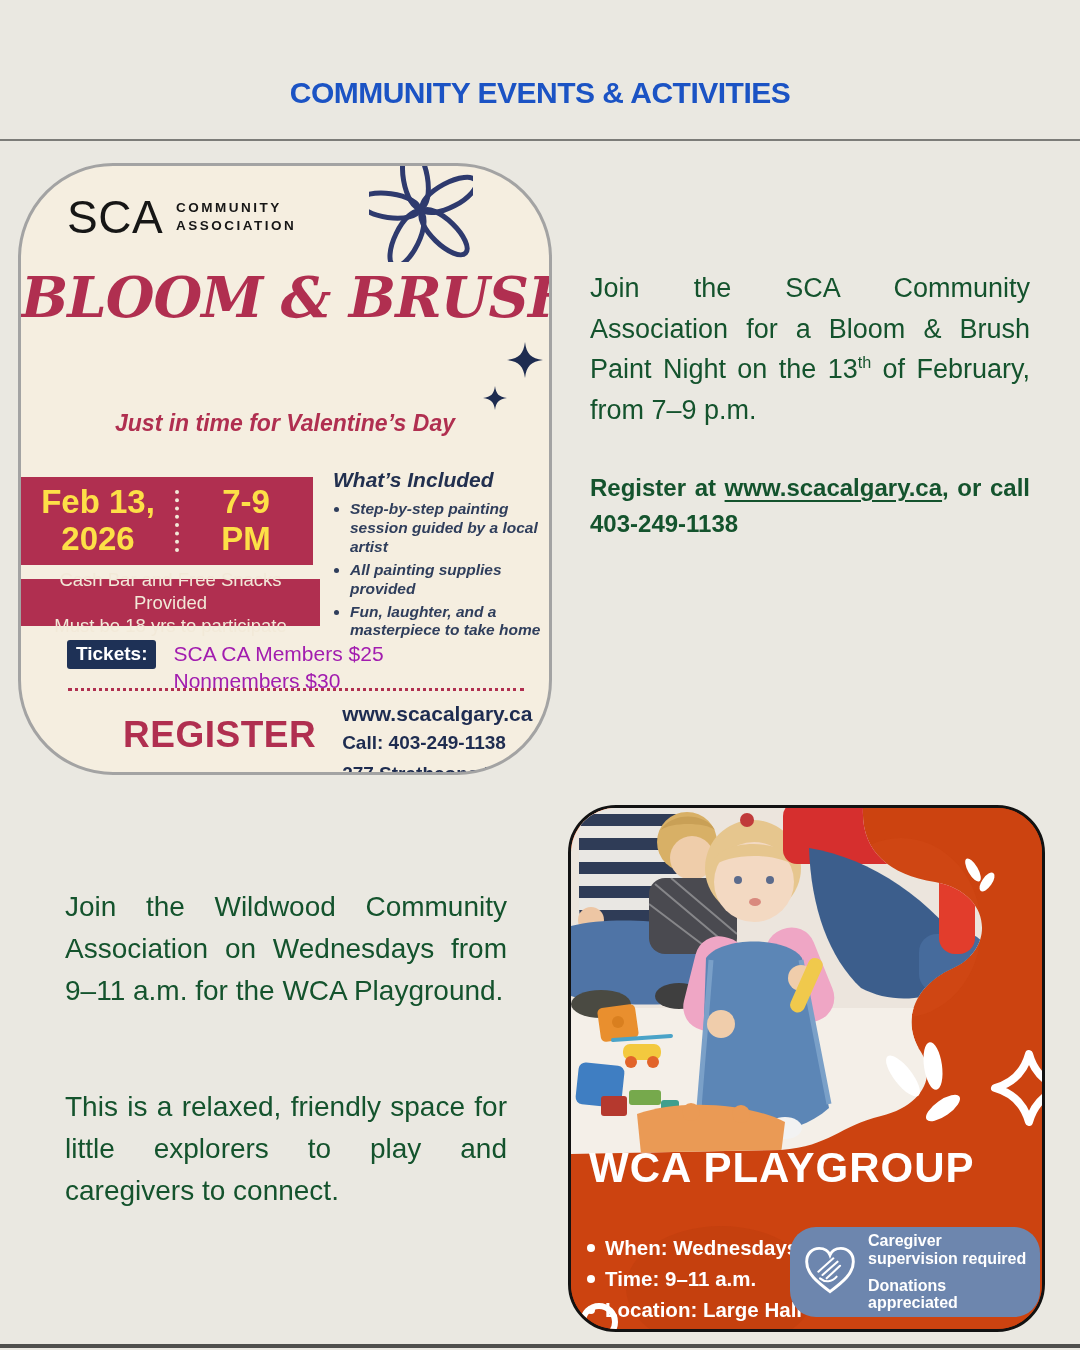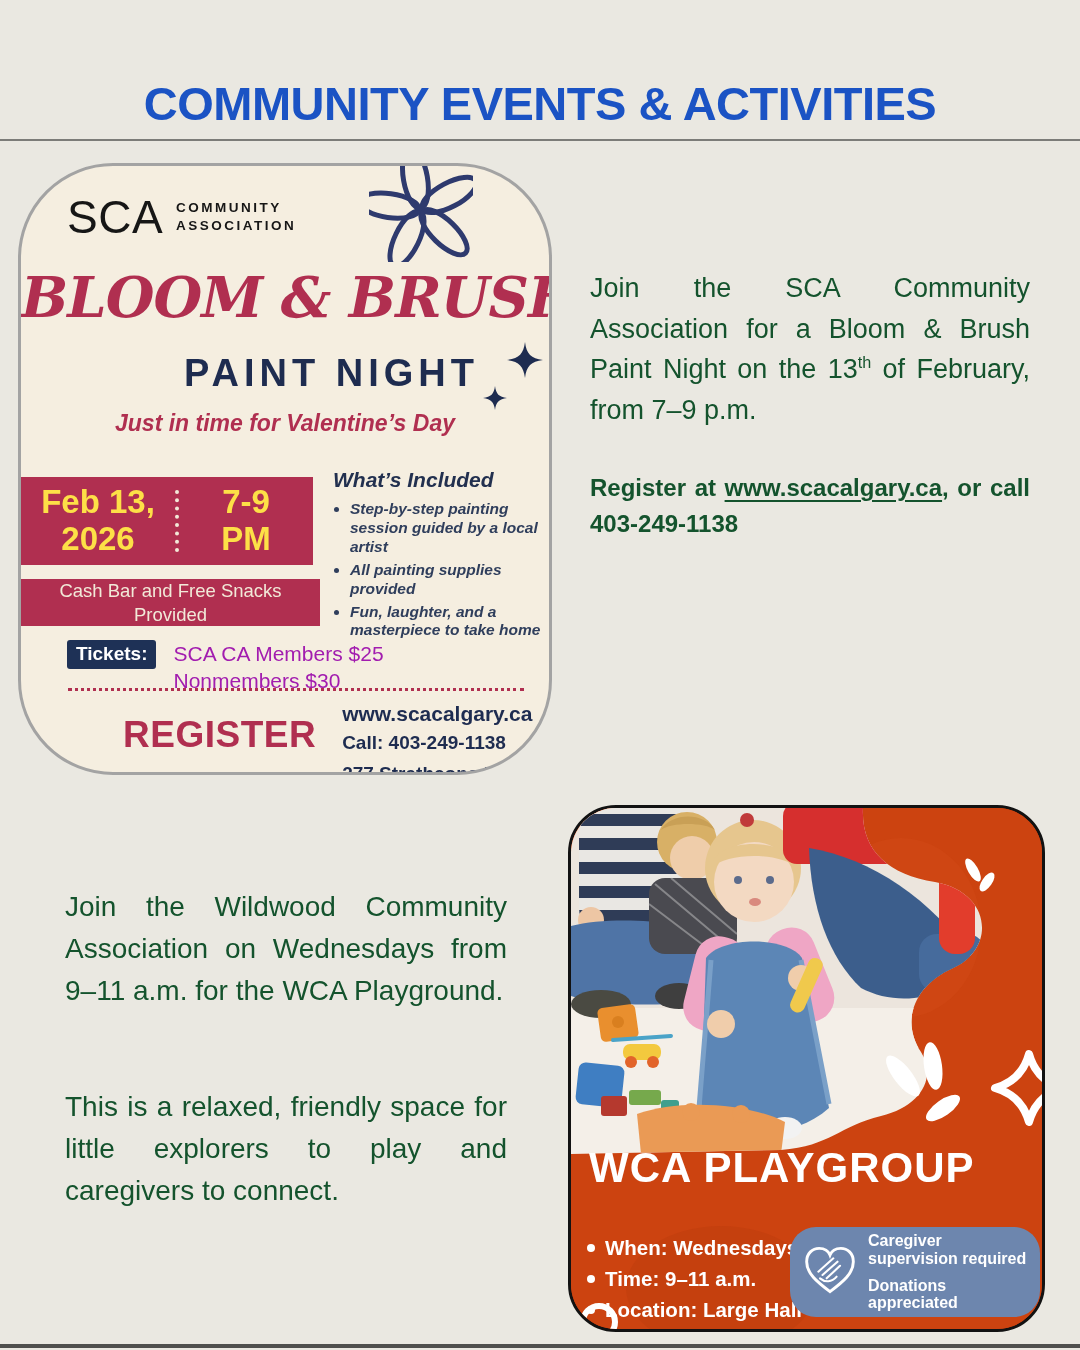--- a/index.html
+++ b/index.html
@@ -7,21 +7,21 @@
     width:1080px;height:1350px;position:relative;overflow:hidden;
     background:#eae8e1;
     font-family:"Liberation Sans", sans-serif;
     -webkit-font-smoothing:antialiased;
   }
   .abs{position:absolute;}
 
   
   .page-title{
     left:0;right:0;top:76px;text-align:center;
-    font-size:47px;font-weight:800;letter-spacing:-0.5px;
+    font-size:30px;font-weight:800;letter-spacing:-0.5px;
     color:#1b53c4;
   }
   .top-rule{left:0;top:139px;width:1080px;height:2px;background:#7c7c78;}
   .bottom-rule{left:0;top:1344px;width:1080px;height:4px;background:#4f4f4d;}
 
   
   .flyer-bloom{
     left:18px;top:163px;width:534px;height:612px;box-sizing:border-box;
     background:#f5eee0;border:3px solid #a3a3a3;border-radius:95px;
     overflow:hidden;
@@ -125,21 +125,20 @@
         <ellipse cx="84" cy="52" rx="30" ry="12" transform="rotate(-28 52 52)"></ellipse>
         <ellipse cx="84" cy="52" rx="30" ry="12" transform="rotate(44 52 52)"></ellipse>
         <ellipse cx="84" cy="52" rx="30" ry="12" transform="rotate(116 52 52)"></ellipse>
         <ellipse cx="84" cy="52" rx="30" ry="12" transform="rotate(188 52 52)"></ellipse>
         <ellipse cx="84" cy="52" rx="30" ry="12" transform="rotate(260 52 52)"></ellipse>
       </g>
     </svg>
   </div>
 
   <div class="abs bloom-title">BLOOM &amp; BRUSH</div>
-  <div class="abs paint-night">PAINT NIGHT</div>
 
   <div class="abs sparkle-big">
     <svg width="36" height="36" viewBox="0 0 24 24">
         <path d="M12 0 C13 8 16 11 24 12 C16 13 13 16 12 24 C11 16 8 13 0 12 C8 11 11 8 12 0 Z" fill="#1e2c50"></path>
       </svg>
   </div>
   <div class="abs sparkle-small">
     <svg width="24" height="24" viewBox="0 0 24 24">
         <path d="M12 0 C13 8 16 11 24 12 C16 13 13 16 12 24 C11 16 8 13 0 12 C8 11 11 8 12 0 Z" fill="#1e2c50"></path>
       </svg>
@@ -154,20 +153,21 @@
     </div>
     <div class="event-divider"></div>
     <div class="event-time">
       <div>7-9</div>
       <div>PM</div>
     </div>
   </div>
 
   <div class="abs note-box">
     <div>Cash Bar and  Free Snacks Provided</div>
+    <div>Must be 18 yrs to participate</div>
   </div>
 
   <div class="abs included">
     <div class="included-title">What’s Included</div>
     <ul>
       <li>Step-by-step painting session guided by a local artist</li>
       <li>All painting supplies provided</li>
       <li>Fun, laughter, and a masterpiece to take home</li>
     </ul>
   </div>

